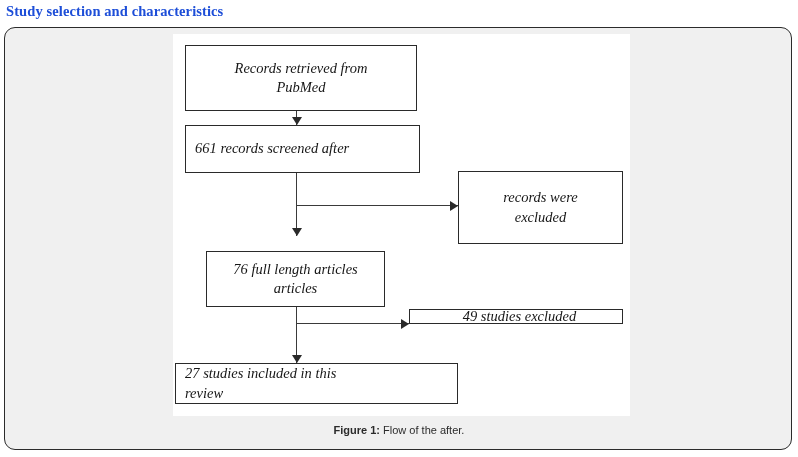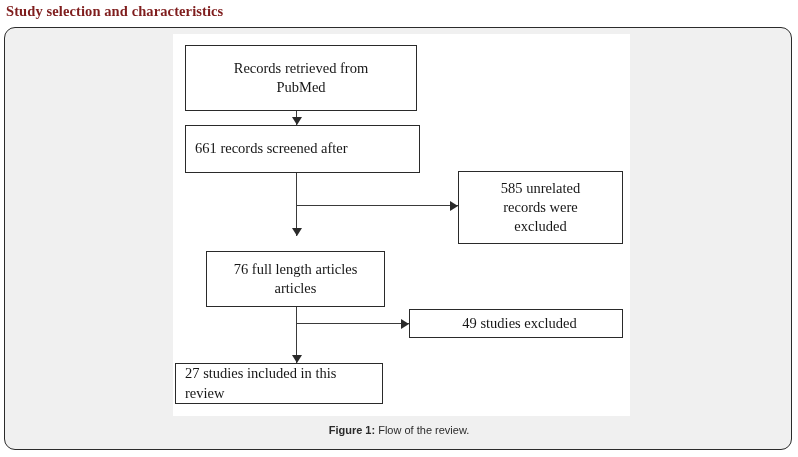--- a/index.html
+++ b/index.html
@@ -17,21 +17,21 @@
   }
 
   
   #section-title {
     position: absolute;
     left: 6px;
     top: 3px;
     font-family: "Liberation Serif", "DejaVu Serif", serif;
     font-weight: bold;
     font-size: 14.5px;
-    color: #7f1d1d;
+    color: #1d4ed8;
     letter-spacing: 0.1px;
     white-space: nowrap;
   }
 
   
   #figure-panel {
     position: absolute;
     left: 4px;
     top: 27px;
     width: 788px;
@@ -62,21 +62,21 @@
     font-family: "Liberation Serif", "DejaVu Serif", serif;
     font-size: 14.5px;
     line-height: 1.32;
     display: flex;
     flex-direction: column;
     justify-content: center;
     z-index: 3;
   }
   .flow-box.center { align-items: center; text-align: center; padding: 2px 6px; }
   .flow-box.left   { align-items: flex-start; text-align: left; padding: 8px 9px; }
-  .flow-box .line { display: block; white-space: nowrap; }
+  .flow-box .line { display: block; white-space: nowrap; font-style: italic; }
 
   
   .v-line {
     position: absolute;
     width: 1.4px;
     background: #3a3a3a;
     z-index: 1;
   }
   .h-line {
     position: absolute;
@@ -135,44 +135,43 @@
       <span class="line">661 records screened after</span>
     </div>
 
     <div class="v-line" style="left:123px; top:139px; height:63px;"></div>
     <div class="arrow-down" style="left:119px; top:194px;"></div>
 
     <div class="h-line" style="left:123px; top:171px; width:162px;"></div>
     <div class="arrow-right" style="left:277px; top:167px;"></div>
 
     <div class="flow-box center" style="left:285px; top:137px; width:165px; height:73px;">
-      <span class="line">585 unrelated</span>
       <span class="line">records were</span>
       <span class="line">excluded</span>
     </div>
 
     <div class="flow-box center" style="left:33px; top:201px; width:179px; height:56px;margin-top:16px;">
       <span class="line">76 full length articles</span>
       <span class="line">articles</span>
     </div>
 
     <div class="v-line" style="left:123px; top:257px; height:72px;"></div>
     <div class="arrow-down" style="left:119px; top:321px;"></div>
 
     <div class="h-line" style="left:123px; top:289px; width:113px;"></div>
     <div class="arrow-right" style="left:228px; top:285px;"></div>
 
-    <div class="flow-box center" style="left:236px; top:275px; width:214px; height:29px;padding-left:13px;">
+    <div class="flow-box center" style="left:236px; top:275px; width:214px; height:15px;padding-left:13px;">
       <span class="line">49 studies excluded</span>
     </div>
 
-    <div class="flow-box left" style="left:2px; top:329px; width:208px; height:41px;">
+    <div class="flow-box left" style="left:2px; top:329px; width:283px; height:41px;">
       <span class="line">27 studies included in this</span>
       <span class="line">review</span>
     </div>
 
   </div>
 
   <div id="figure-caption">
-    <span class="cap-label">Figure 1:</span><span class="cap-text"> Flow of the review.</span>
+    <span class="cap-label">Figure 1:</span><span class="cap-text"> Flow of the after.</span>
   </div>
 
 </div>
 
 </body></html>

